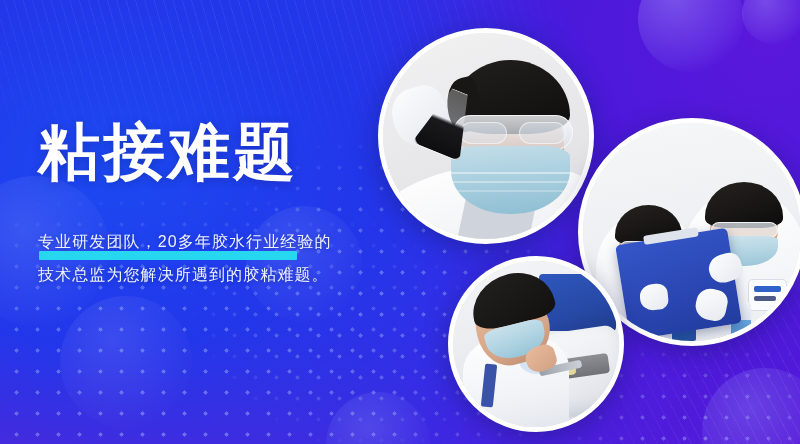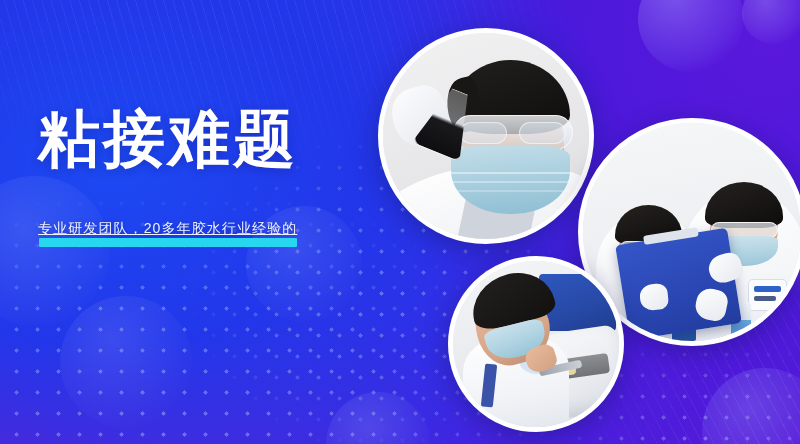--- a/index.html
+++ b/index.html
@@ -65,21 +65,21 @@
   .dot-grid.br2 {
     background-position:2px 8px;
     -webkit-mask-image:radial-gradient(ellipse 170px 130px at 88% 99%, #000 0%, rgba(0,0,0,0.6) 52%, rgba(0,0,0,0) 88%);
     mask-image:radial-gradient(ellipse 170px 130px at 88% 99%, #000 0%, rgba(0,0,0,0.6) 52%, rgba(0,0,0,0) 88%);
   }
 
   
   .glow { position:absolute; border-radius:50%; pointer-events:none; }
 
   
-  .text-block { position:absolute; left:38px; top:104px; z-index:6; }
+  .text-block { position:absolute; left:38px; top:117px; z-index:6; }
 
   .headline { position:relative; }
   .headline .hl-line {
     position:relative; z-index:2;
     color:#ffffff;
     font-size:62px;
     line-height:70px;
     font-weight:bold;
     letter-spacing:3px;
     white-space:nowrap;
@@ -90,26 +90,25 @@
     left:1px; top:134px;
     width:258px; height:9px;
     background:#26d7ef;
     z-index:1;
     border-radius:1px;
   }
 
   .subtitle { margin-top:38px; }
   .subtitle .sub-line {
     color:#eef2ff;
-    font-size:14px;
+    font-size:16px;
     line-height:33px;
     letter-spacing:1.1px;
     white-space:nowrap;
     text-shadow:0 1px 4px rgba(10,20,90,0.35);
-    text-decoration:underline;
   }
 
   
   .photo-circle {
     position:absolute; border-radius:50%; overflow:hidden;
     background:#e9eaec;
     box-shadow:0 6px 26px rgba(12,14,70,0.34);
     z-index:5;
   }
   .photo-circle.ring { border:5px solid #ffffff; }
@@ -445,16 +444,17 @@
     </div>
   </div>
 
   <div class="text-block">
     <div class="headline">
       <div class="hl-line">粘接难题</div>
       <div class="underline-bar"></div>
     </div>
     <div class="subtitle">
       <div class="sub-line">专业研发团队，20多年胶水行业经验的</div>
+      <div class="sub-line">技术总监为您解决所遇到的胶粘难题。</div>
     </div>
   </div>
 
 </div>
 
 </body></html>

